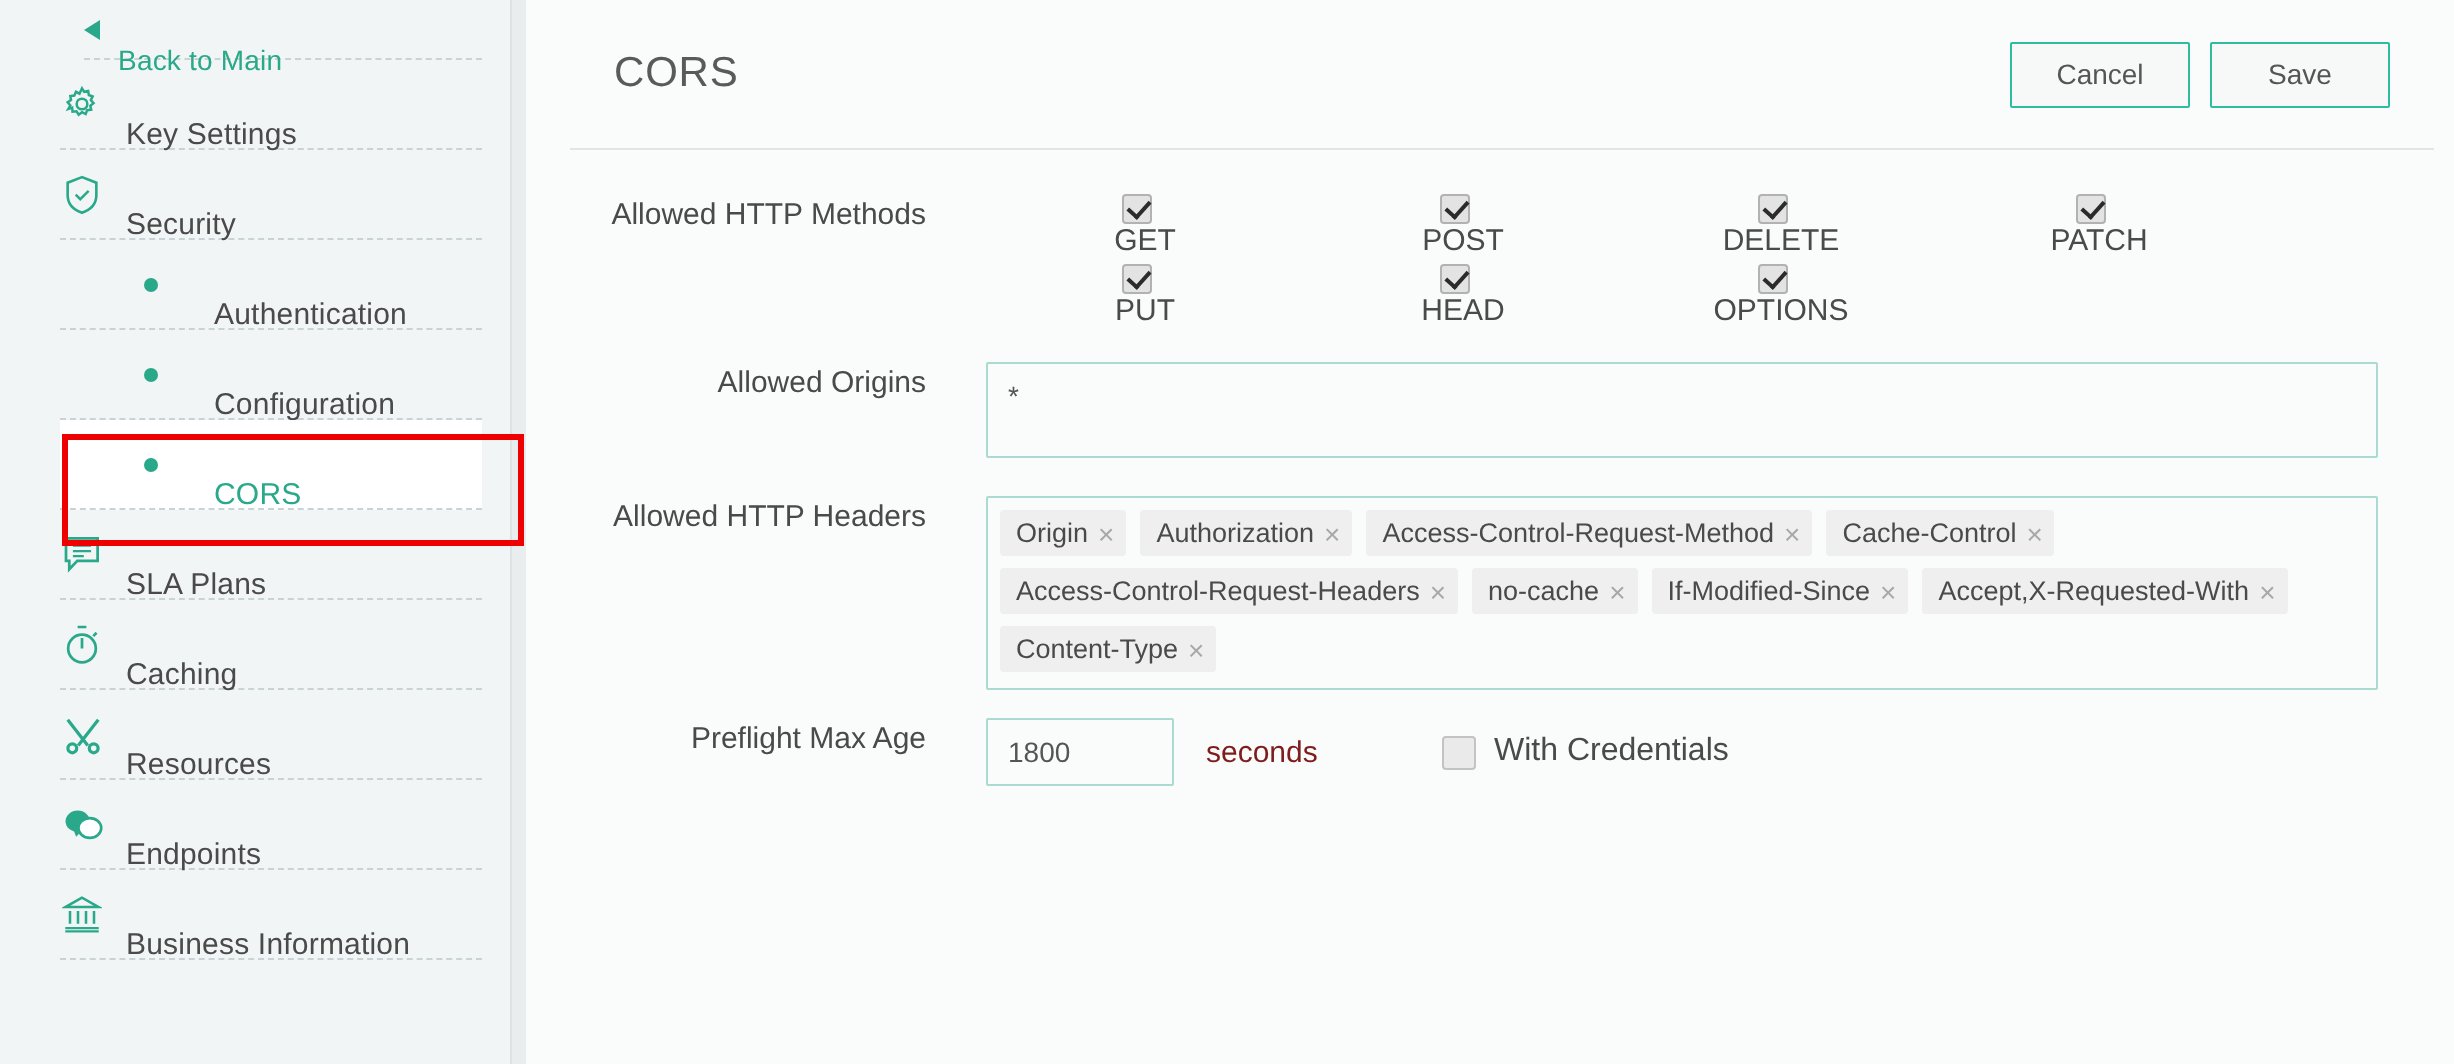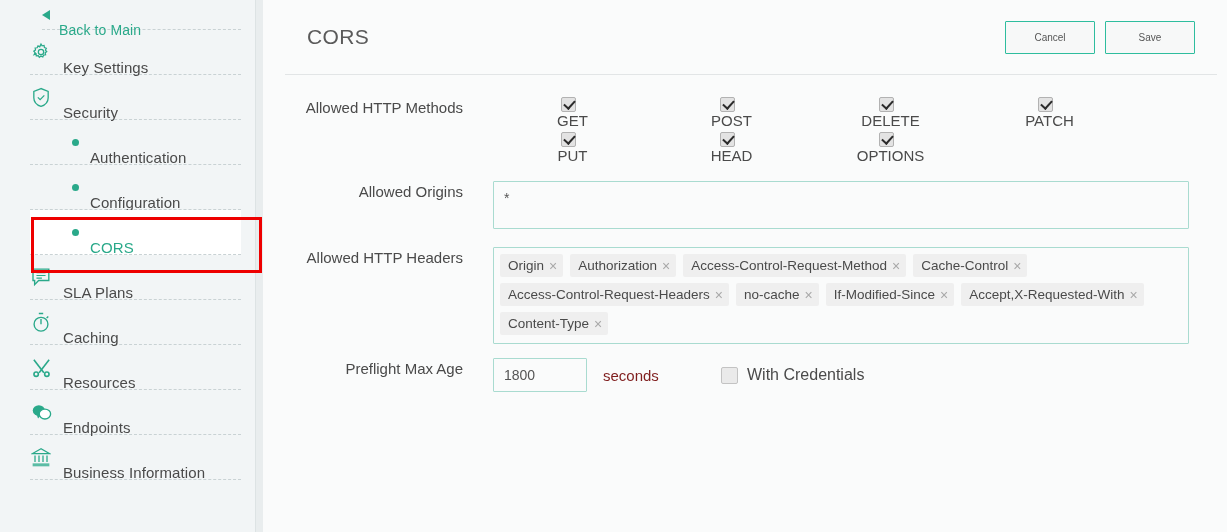--- a/index.html
+++ b/index.html
@@ -64,20 +64,21 @@
   .back-caret {
     width: 0; height: 0;
     border-top: 5px solid transparent;
     border-bottom: 5px solid transparent;
     border-right: 8px solid #2aa98a;
     margin-right: 9px;
     flex: 0 0 8px;
   }
   .sub-item {
     padding-left: 42px;
+    gap: 17px;
   }
   .sub-dot {
     width: 7px; height: 7px;
     border-radius: 50%;
     background: #2aa98a;
     margin-right: 11px;
     flex: 0 0 7px;
   }
   .sub-item.active {
     background: #ffffff;
@@ -117,21 +118,21 @@
     letter-spacing: .4px;
     flex: 1 1 auto;
   }
   .hdr-btn {
     height: 33px;
     min-width: 90px;
     padding: 0 16px;
     background: #f7f8f8;
     border: 1px solid #2ebd9e;
     color: #555555;
-    font-size: 10px;
+    font-size: 14px;
     font-family: "Liberation Sans", sans-serif;
     cursor: pointer;
     margin-left: 10px;
     border-radius: 1px;
   }
 
   #form {
     padding-top: 22px;
   }
   .row {

